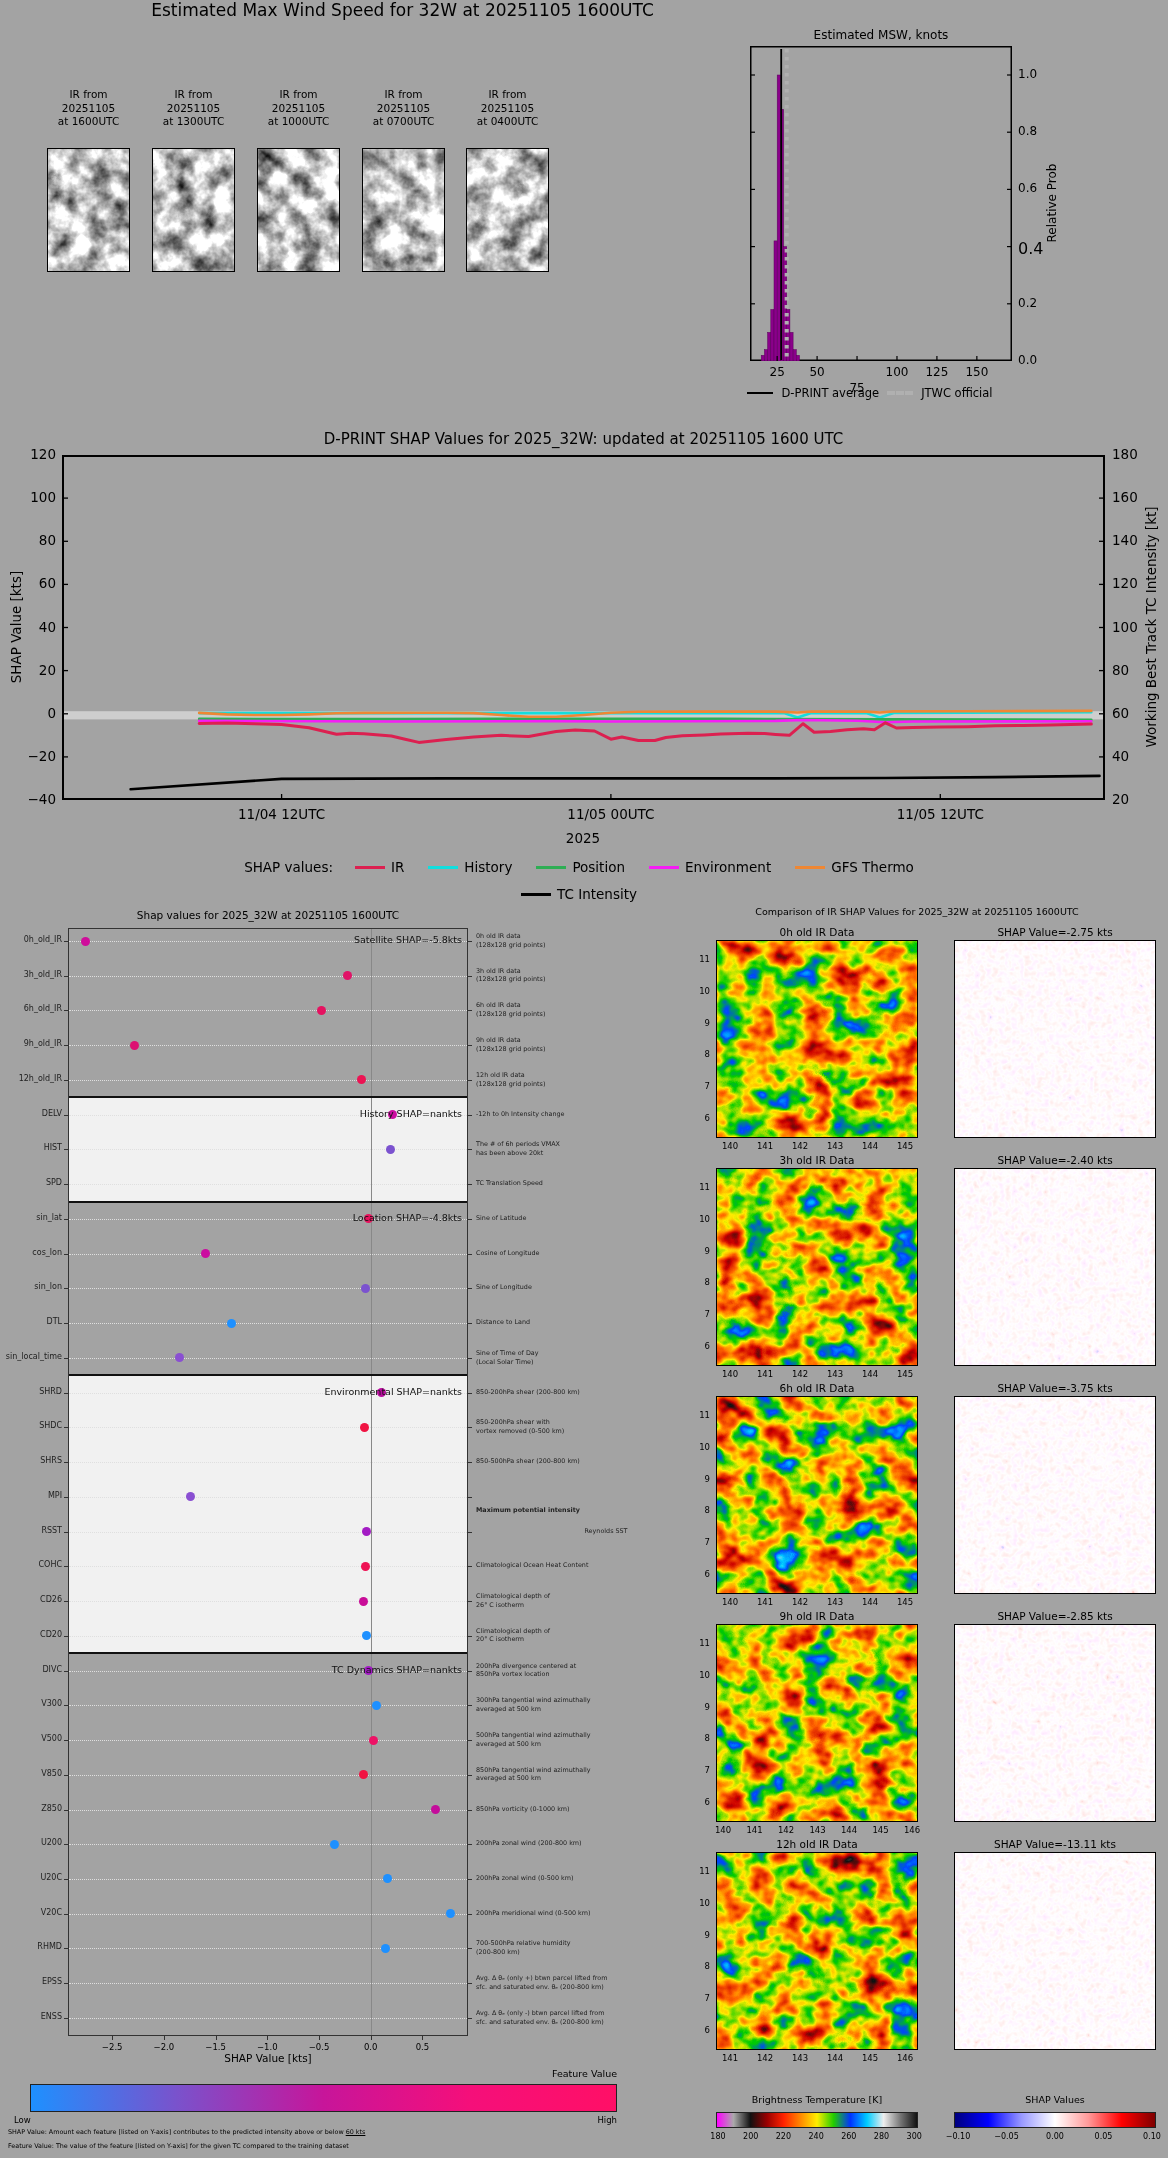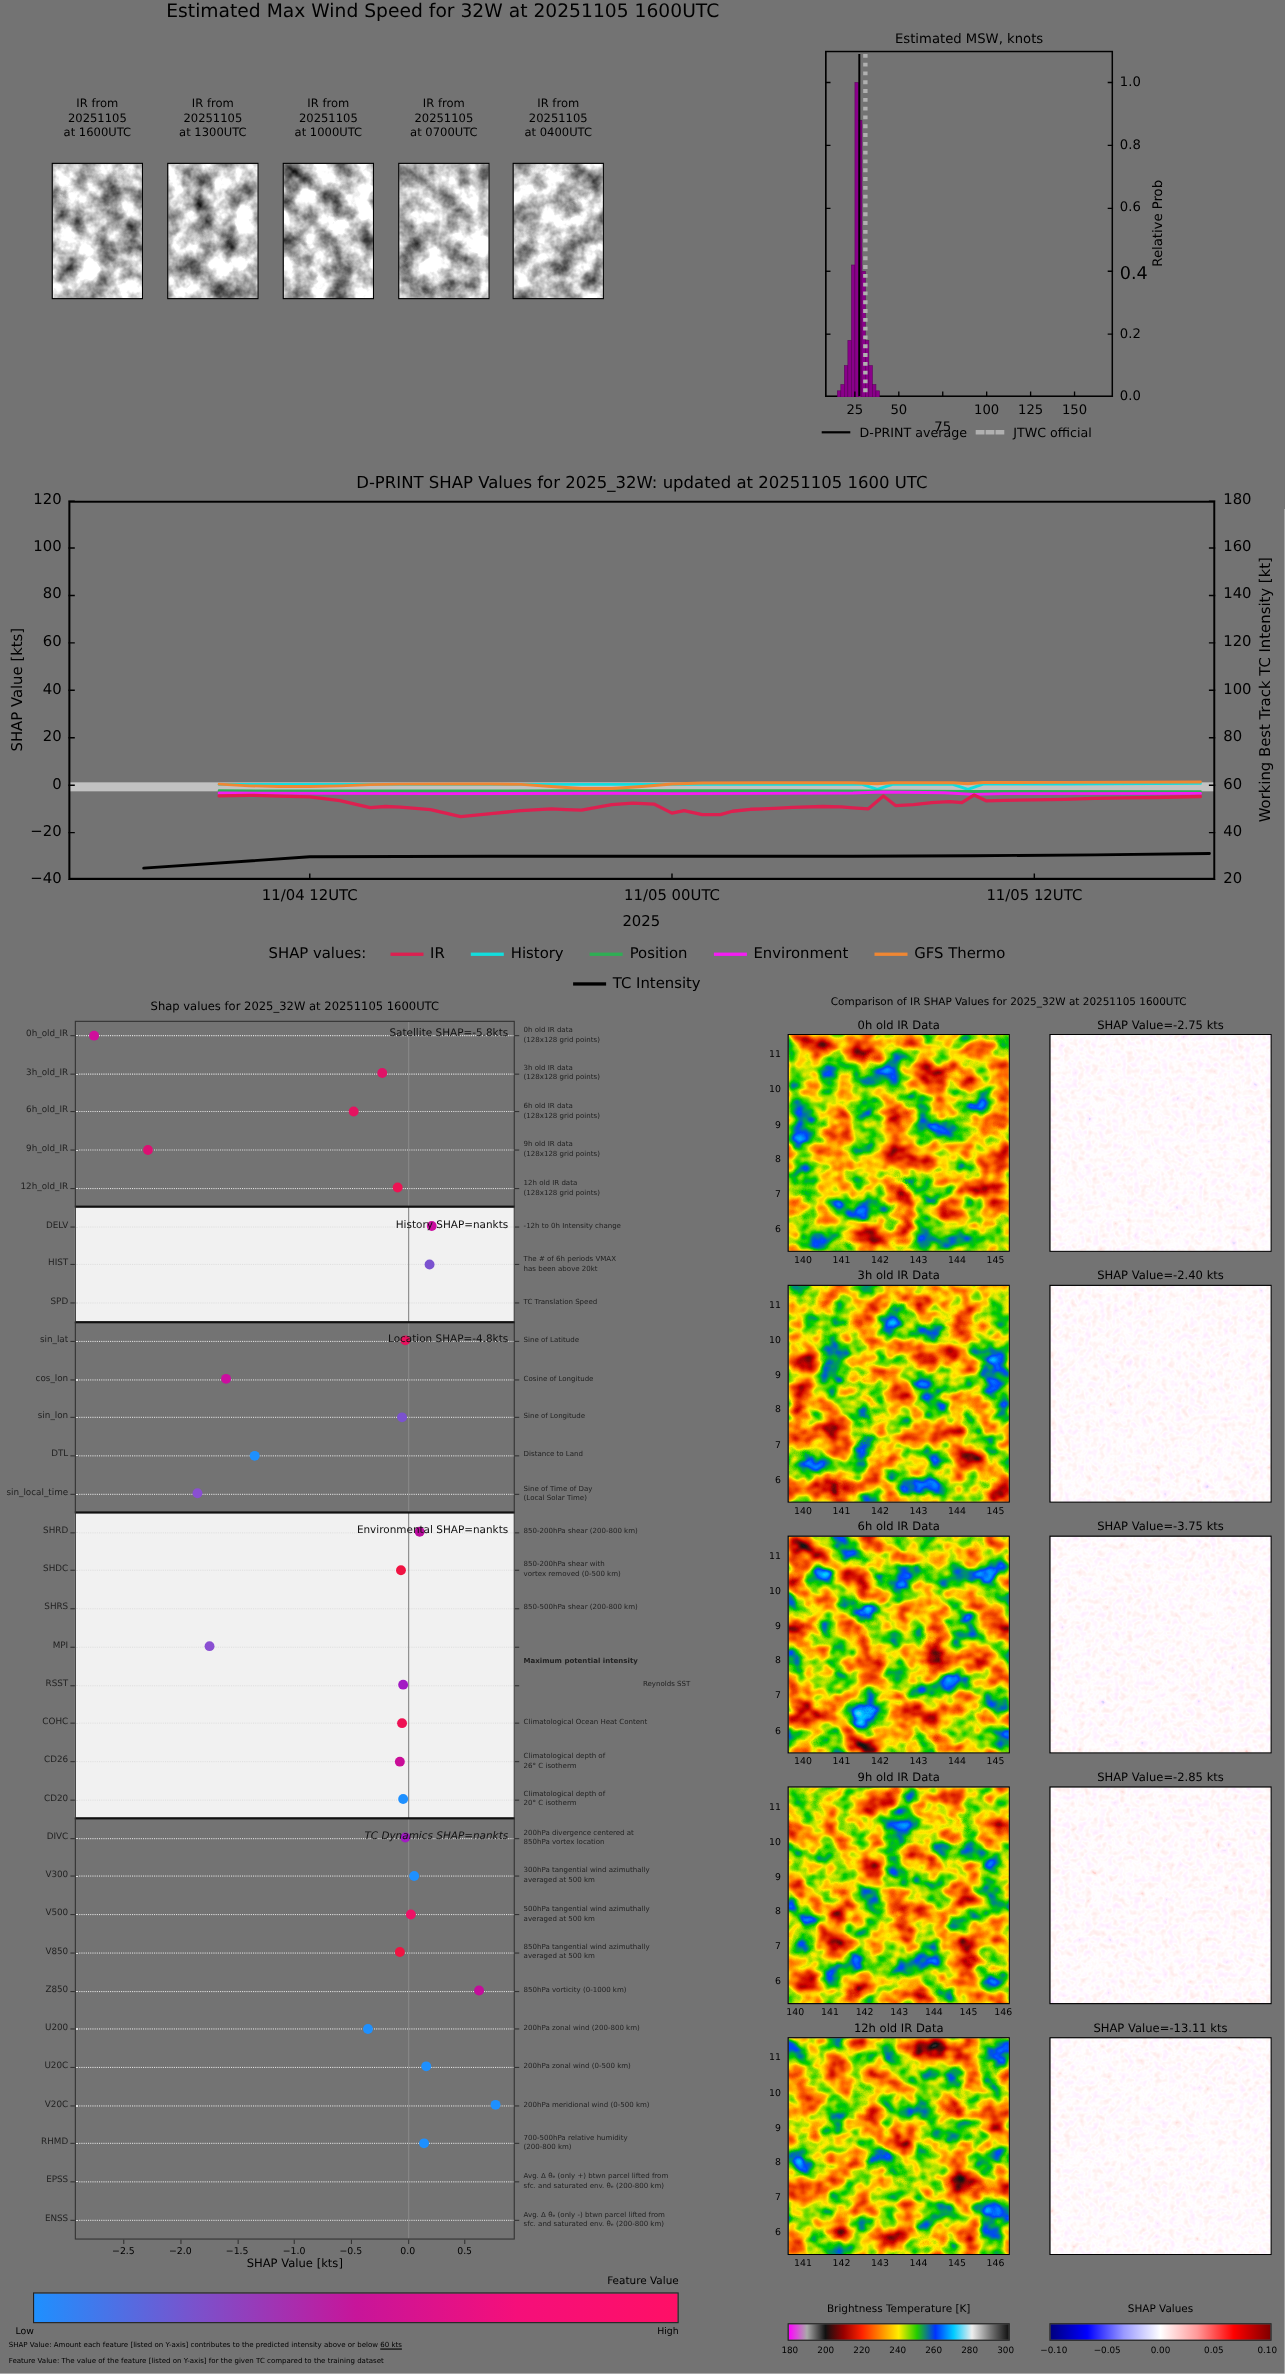--- a/index.html
+++ b/index.html
@@ -1,17 +1,17 @@
 <!DOCTYPE html>
 <html><head>
 <meta charset="utf-8">
 <style>
   html,body{margin:0;padding:0;background:#fff;}
   body{font-family:"DejaVu Sans","Liberation Sans",sans-serif;color:#000;}
-  #page{position:relative;width:1168px;height:2158px;background:#737373;overflow:hidden;}
+  #page{position:relative;width:1168px;height:2158px;background:#a3a3a3;overflow:hidden;}
   .abs{position:absolute;}
   .ctr{text-align:center;}
   .rot{white-space:nowrap;transform:translate(-50%,-50%) rotate(-90deg);}
   .t17{font-size:17px;} .t15{font-size:15px;} .t13{font-size:13.5px;} .t12{font-size:12px;} .t10{font-size:10.5px;} .t9{font-size:9.5px;} .t8{font-size:8.5px;} .t6{font-size:6.4px;}
   u{text-underline-offset:1px;}
 </style>
 </head>
 <body>
 
 <div id="page">
@@ -459,21 +459,21 @@
     <div style="position: absolute; left: 382.744px; top: 1874.48px; width: 9px; height: 9px; border-radius: 50%; background: rgb(30, 144, 255); z-index: 3;"></div>
     <div style="position: absolute; left: 445.818px; top: 1909.22px; width: 9px; height: 9px; border-radius: 50%; background: rgb(30, 144, 255); z-index: 3;"></div>
     <div style="position: absolute; left: 380.676px; top: 1943.96px; width: 9px; height: 9px; border-radius: 50%; background: rgb(30, 144, 255); z-index: 3;"></div>
     <div style="position: absolute; left: 68px; top: 934px; width: 394px; text-align: right; font-size: 9.5px; color: rgb(17, 17, 17); z-index: 4;">Satellite SHAP=-5.8kts</div>
     <div style="position: absolute; left: 68px; top: 1107.7px; width: 394px; text-align: right; font-size: 9.5px; color: rgb(17, 17, 17); z-index: 4;">History SHAP=nankts</div>
     <div style="position: absolute; left: 68px; top: 1096.33px; width: 400px; height: 0px; border-top: 2px solid rgb(17, 17, 17);"></div>
     <div style="position: absolute; left: 68px; top: 1211.92px; width: 394px; text-align: right; font-size: 9.5px; color: rgb(17, 17, 17); z-index: 4;">Location SHAP=-4.8kts</div>
     <div style="position: absolute; left: 68px; top: 1200.55px; width: 400px; height: 0px; border-top: 2px solid rgb(17, 17, 17);"></div>
     <div style="position: absolute; left: 68px; top: 1385.62px; width: 394px; text-align: right; font-size: 9.5px; color: rgb(17, 17, 17); z-index: 4;">Environmental SHAP=nankts</div>
     <div style="position: absolute; left: 68px; top: 1374.25px; width: 400px; height: 0px; border-top: 2px solid rgb(17, 17, 17);"></div>
-    <div style="position: absolute; left: 68px; top: 1663.54px; width: 394px; text-align: right; font-size: 9.5px; color: rgb(17, 17, 17); z-index: 4; font-style: italic;">TC Dynamics SHAP=nankts</div>
+    <div style="position: absolute; left: 68px; top: 1663.54px; width: 394px; text-align: right; font-size: 9.5px; color: rgb(17, 17, 17); z-index: 4;">TC Dynamics SHAP=nankts</div>
     <div style="position: absolute; left: 68px; top: 1652.17px; width: 400px; height: 0px; border-top: 2px solid rgb(17, 17, 17);"></div>
     <div style="position: absolute; left: 68px; top: 928px; width: 400px; height: 1108px; box-sizing: border-box; border: 1.2px solid rgb(51, 51, 51);"></div>
     <div style="position: absolute; left: 112.2px; top: 2036px; width: 0px; height: 4px; border-left: 1px solid rgb(51, 51, 51);"></div>
     <div style="position: absolute; left: 92.2px; top: 2042px; width: 40px; text-align: center; font-size: 8.5px;">−2.5</div>
     <div style="position: absolute; left: 163.9px; top: 2036px; width: 0px; height: 4px; border-left: 1px solid rgb(51, 51, 51);"></div>
     <div style="position: absolute; left: 143.9px; top: 2042px; width: 40px; text-align: center; font-size: 8.5px;">−2.0</div>
     <div style="position: absolute; left: 215.6px; top: 2036px; width: 0px; height: 4px; border-left: 1px solid rgb(51, 51, 51);"></div>
     <div style="position: absolute; left: 195.6px; top: 2042px; width: 40px; text-align: center; font-size: 8.5px;">−1.5</div>
     <div style="position: absolute; left: 267.3px; top: 2036px; width: 0px; height: 4px; border-left: 1px solid rgb(51, 51, 51);"></div>
     <div style="position: absolute; left: 247.3px; top: 2042px; width: 40px; text-align: center; font-size: 8.5px;">−1.0</div>

